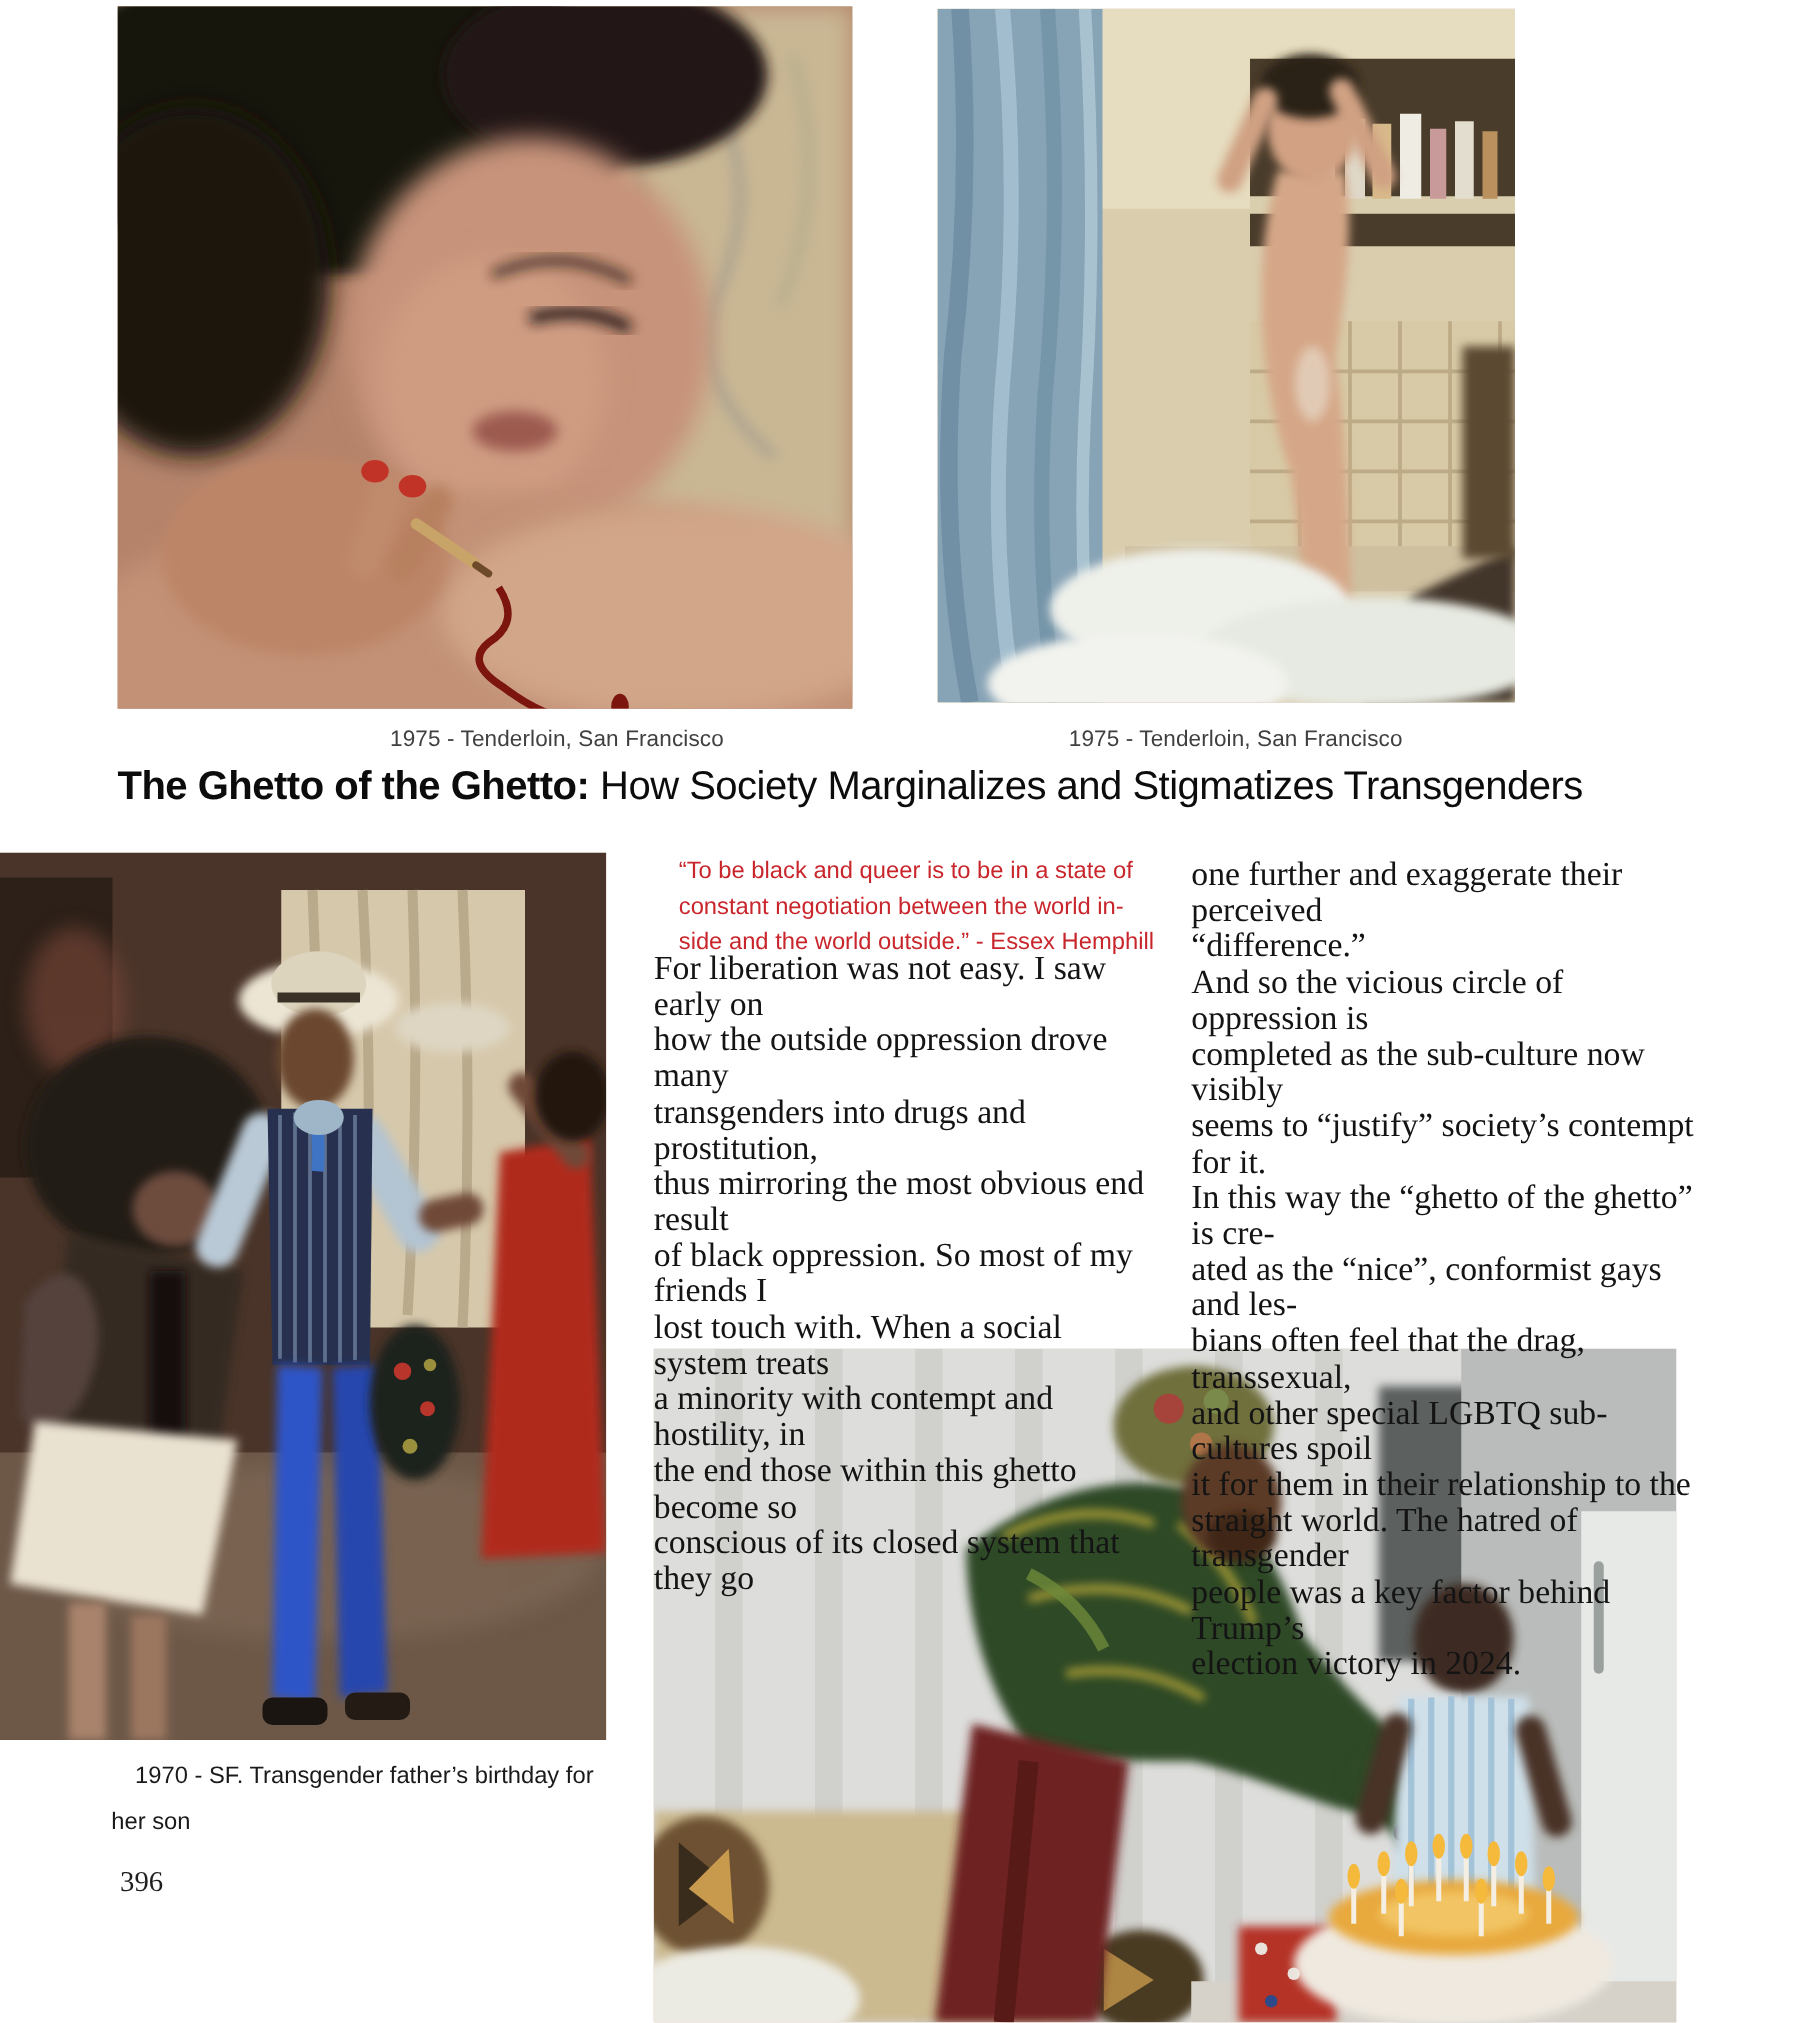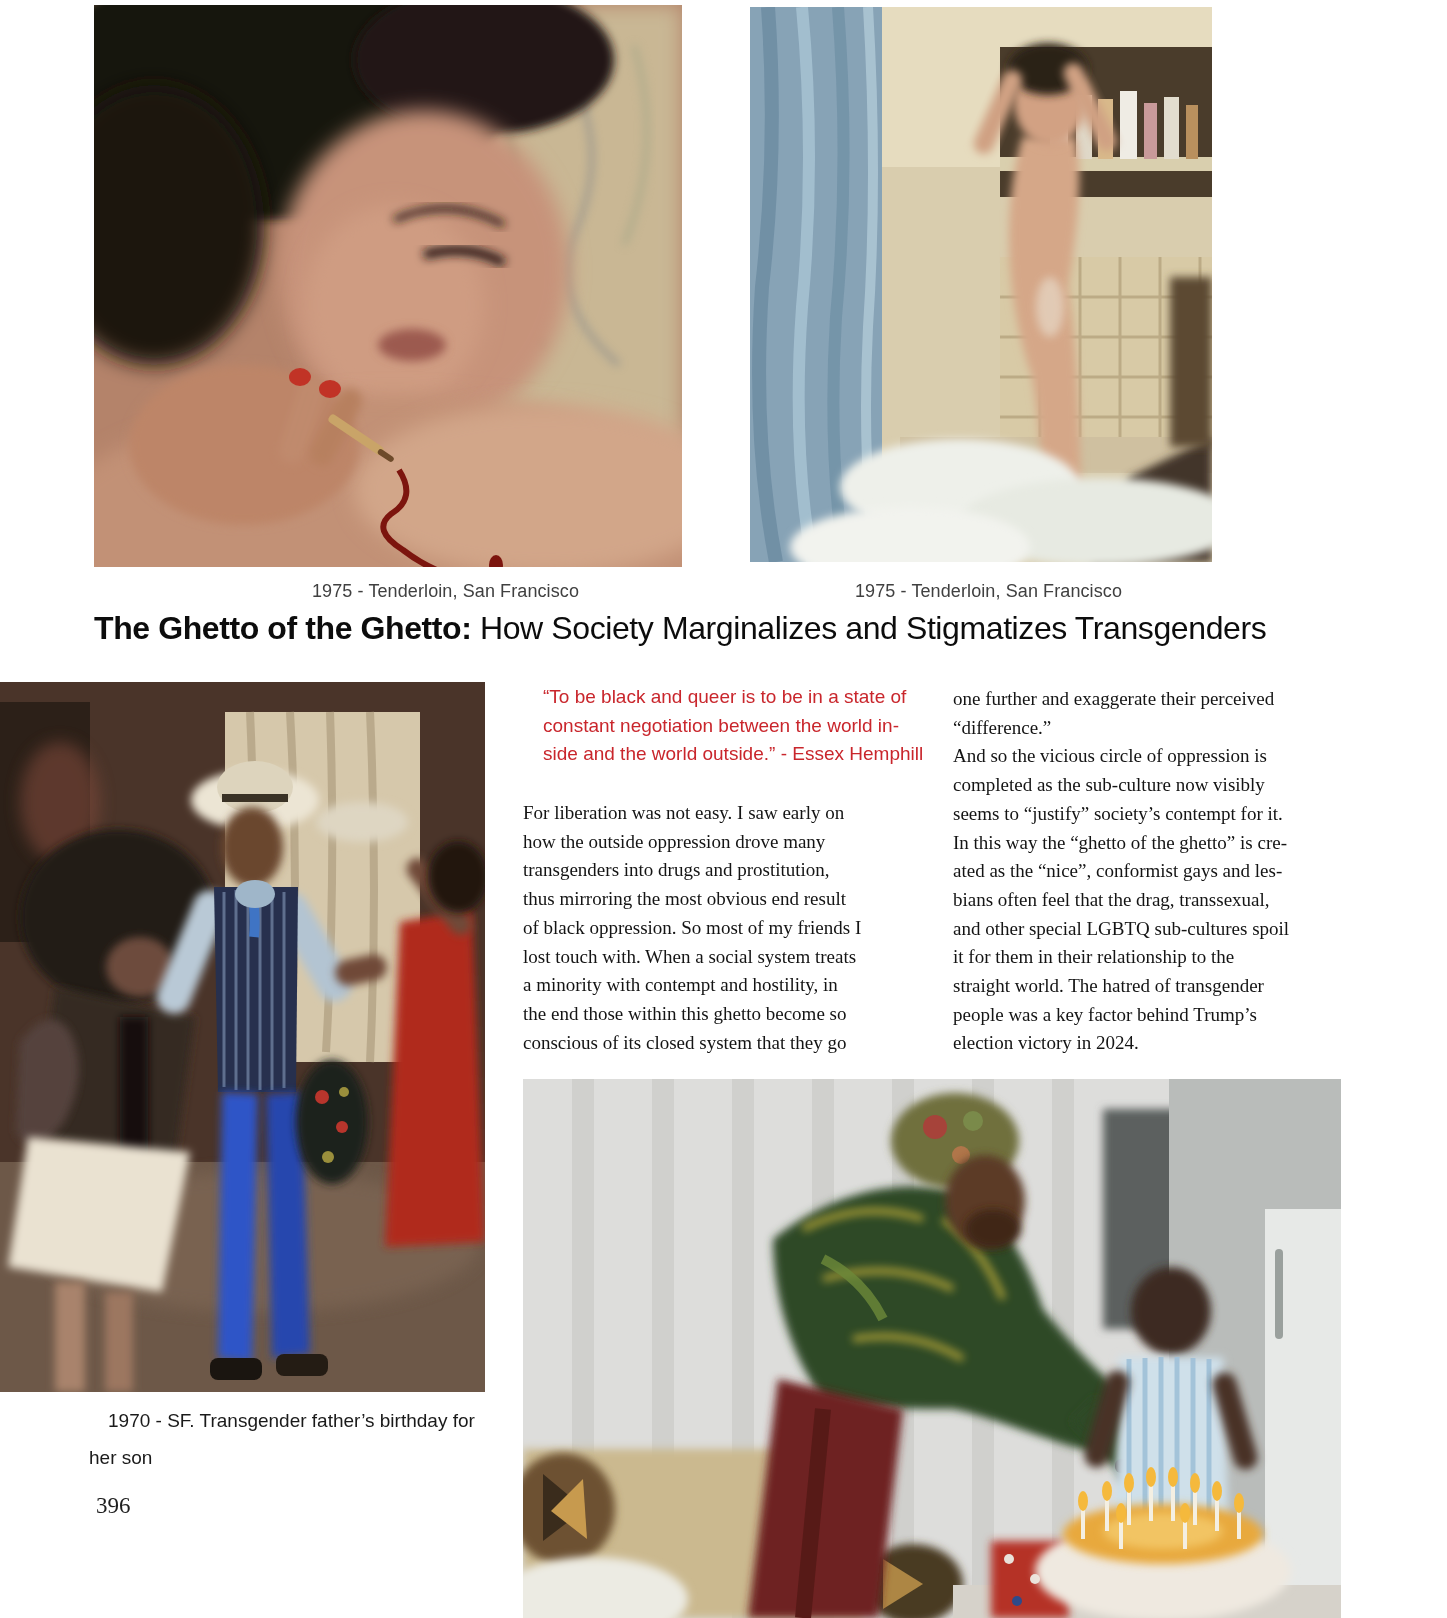--- a/index.html
+++ b/index.html
@@ -19,23 +19,23 @@
   }
   .headline .hl-bold{font-weight:700;}
   .headline .hl-reg{font-weight:400;}
   .lines{white-space:pre-line;}
   .quote{
     position:absolute;left:523px;top:683px;width:400px;
     font-size:19px;line-height:28.7px;color:#c9262c;font-weight:500;margin-left:20px;
   }
   .bodycol{
     position:absolute;width:408px;
-    font-family:"Liberation Serif",serif;font-size:19px;line-height:28.7px;color:#141414;
-  }
-  #col-left{left:523px;top:799px;}
+    font-family:"Liberation Serif",serif;font-size:27px;line-height:28.7px;color:#141414;
+  }
+  #col-left{left:523px;top:760px;}
   #col-right{left:953px;top:685px;}
   .caption-party{
     position:absolute;left:89px;top:1402px;width:420px;
     font-size:19px;line-height:37px;color:#1a1a1a;text-indent:19px;
   }
   .pagenum{
     position:absolute;left:96px;top:1493px;
     font-family:"Liberation Serif",serif;font-size:23px;color:#1f1f1f;
   }
 </style>

